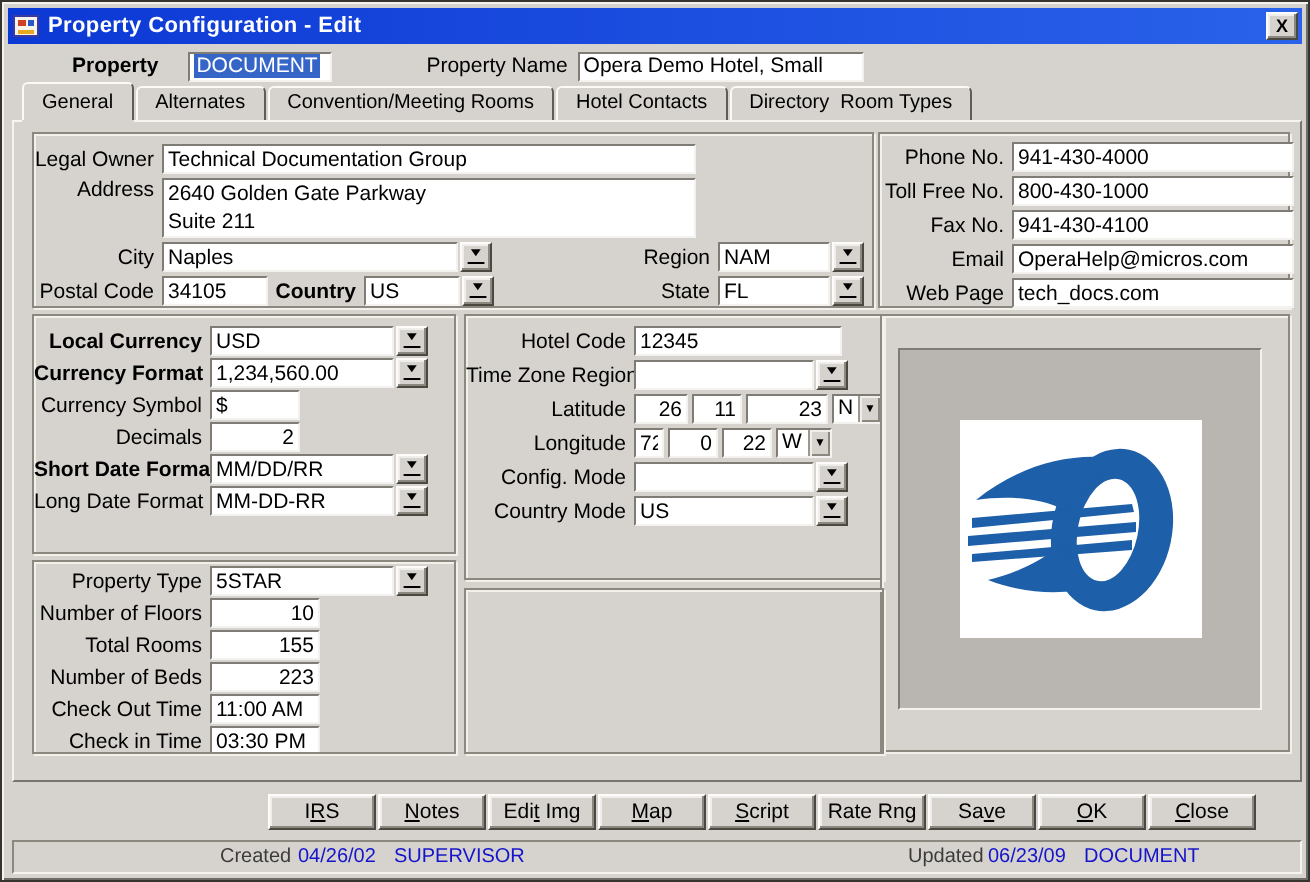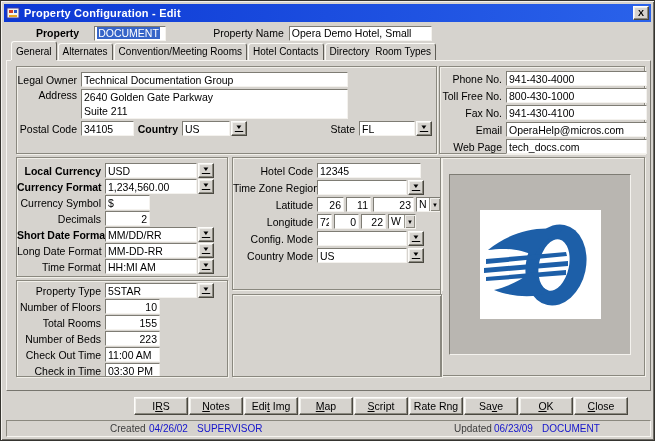--- a/index.html
+++ b/index.html
@@ -56,21 +56,21 @@
 
   .combo { display:inline-flex; width:28px; height:15px; background:#fff;
     border:1px solid; border-color:#7e7c74 #f4f2ee #f4f2ee #7e7c74; margin-left:2px; }
   .combo-val { flex:1; padding-left:2px; line-height:13px; }
   .combo-btn { width:11px; background:#d6d3ce; display:flex; align-items:center; justify-content:center;
     font-size:6px; border-left:1px solid #9a988f; box-shadow: inset 1px 1px 0 #efeeea, inset -1px -1px 0 #8a887f; cursor:pointer; }
 
   
   .tabs { position:absolute; left:10px; top:41px; height:18px; display:flex; align-items:flex-end; z-index:2; }
   .tab {
-    height:17px; padding:0 4px; margin-right:1px; font-size:10px; line-height:16px;
+    height:17px; padding:0 9px; margin-right:1px; font-size:10px; line-height:16px;
     background:#d6d3ce; white-space:pre; cursor:pointer;
     border:1px solid; border-color:#fbfaf6 #5f5d56 #5f5d56 #fbfaf6;
     border-bottom:none; border-radius:3px 3px 0 0;
   }
   .tab.active { height:19px; line-height:19px; position:relative; z-index:3; box-shadow:0 2px 0 #d6d3ce; }
 
   
   .content {
     position:absolute; left:5px; top:59px; width:645px; height:331px; background:#d6d3ce;
     border:1px solid; border-color:#f6f4f0 #77756e #77756e #f6f4f0; z-index:1;
@@ -160,20 +160,32 @@
         <input class="tb" style="width: 267px;" value="Technical Documentation Group">
       </div>
       <div class="row">
         <span class="lbl la" style="align-self:flex-start;">Address</span>
         <div class="tb multi" style="width:267px;">
           <div>2640 Golden Gate Parkway</div>
           <div>Suite 211</div>
         </div>
       </div>
       <div class="row">
+        <span class="lbl la">City</span>
+        <input class="tb" style="width: 148px;" value="Naples">
+        <button class="lov">
+            <i>▼</i>
+          </button>
+        <span class="lbl auto" style="width:46px;">Region</span>
+        <input class="tb" style="width: 56px;" value="NAM">
+        <button class="lov" style="margin-right:4px;">
+            <i>▼</i>
+          </button>
+      </div>
+      <div class="row">
         <span class="lbl la">Postal Code</span>
         <input class="tb" style="width: 53px;" value="34105">
         <span class="lbl b" style="width:48px;">Country</span>
         <input class="tb" style="width: 48px;" value="US">
         <button class="lov">
             <i>▼</i>
           </button>
         <span class="lbl auto" style="width:46px;">State</span>
         <input class="tb" style="width: 56px;" value="FL">
         <button class="lov" style="margin-right:4px;">
@@ -231,27 +243,20 @@
       <div class="row tight">
         <span class="lbl lc b">Short Date Format</span>
         <input class="tb" style="width: 92px;" value="MM/DD/RR">
         <button class="lov">
             <i>▼</i>
           </button>
       </div>
       <div class="row tight">
         <span class="lbl lc">Long Date Format</span>
         <input class="tb" style="width: 92px;" value="MM-DD-RR">
-        <button class="lov">
-            <i>▼</i>
-          </button>
-      </div>
-      <div class="row tight">
-        <span class="lbl lc">Time Format</span>
-        <input class="tb" style="width: 92px;" value="HH:MI AM">
         <button class="lov">
             <i>▼</i>
           </button>
       </div>
     </div>
 
     <div class="grp grp-d">
       <div class="row">
         <span class="lbl ld">Hotel Code</span>
         <input class="tb" style="width: 104px;" value="12345">

